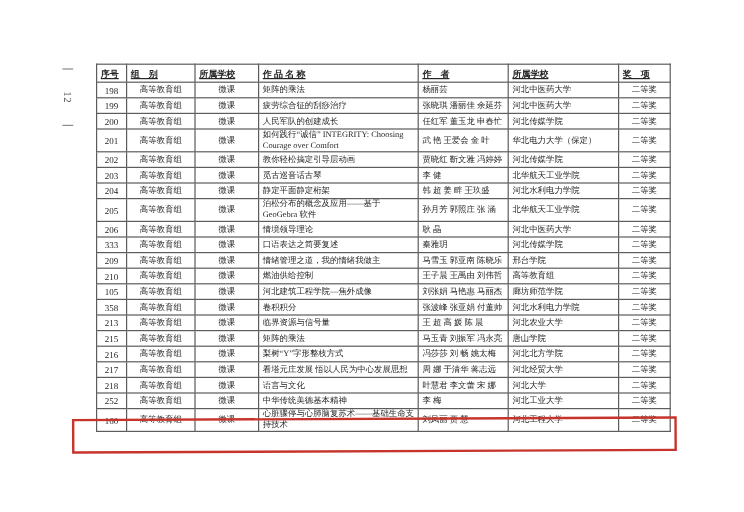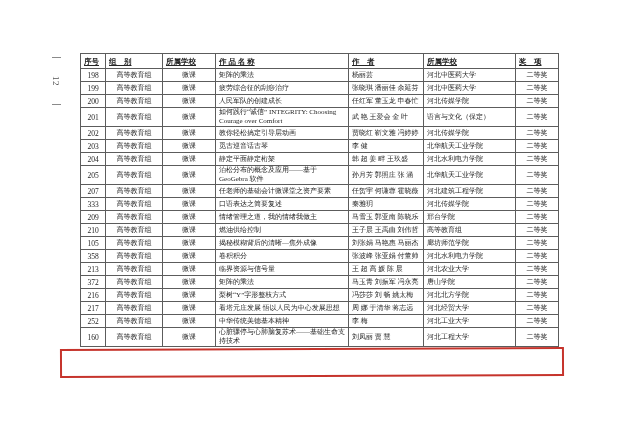--- a/index.html
+++ b/index.html
@@ -133,21 +133,21 @@
           <td class="col-authors">任红军 董玉龙 申春忙</td>
           <td class="col-school">河北传媒学院</td>
           <td class="col-award">二等奖</td>
         </tr>
         <tr>
           <td class="col-no">201</td>
           <td class="col-group">高等教育组</td>
           <td class="col-item">微课</td>
           <td class="col-title">如何践行“诚信” INTEGRITY: Choosing Courage over Comfort</td>
           <td class="col-authors">武 艳 王爱会 金 叶</td>
-          <td class="col-school">语言与文化（保定）</td>
+          <td class="col-school">华北电力大学（保定）</td>
           <td class="col-award">二等奖</td>
         </tr>
         <tr>
           <td class="col-no">202</td>
           <td class="col-group">高等教育组</td>
           <td class="col-item">微课</td>
           <td class="col-title">教你轻松搞定引导层动画</td>
           <td class="col-authors">贾晓红 靳文雅 冯婷婷</td>
           <td class="col-school">河北传媒学院</td>
           <td class="col-award">二等奖</td>
@@ -173,26 +173,26 @@
         <tr>
           <td class="col-no">205</td>
           <td class="col-group">高等教育组</td>
           <td class="col-item">微课</td>
           <td class="col-title">泊松分布的概念及应用——基于 GeoGebra 软件</td>
           <td class="col-authors">孙月芳 郭照庄 张 涵</td>
           <td class="col-school">北华航天工业学院</td>
           <td class="col-award">二等奖</td>
         </tr>
         <tr>
-          <td class="col-no">207</td>
-          <td class="col-group">高等教育组</td>
-          <td class="col-item">微课</td>
-          <td class="col-title">任老师的基础会计微课堂之资产要素</td>
-          <td class="col-authors">任贺宇 何谦蓉 霍晓薇</td>
-          <td class="col-school">河北建筑工程学院</td>
+          <td class="col-no">206</td>
+          <td class="col-group">高等教育组</td>
+          <td class="col-item">微课</td>
+          <td class="col-title">情境领导理论</td>
+          <td class="col-authors">耿 晶</td>
+          <td class="col-school">河北中医药大学</td>
           <td class="col-award">二等奖</td>
         </tr>
         <tr>
           <td class="col-no">333</td>
           <td class="col-group">高等教育组</td>
           <td class="col-item">微课</td>
           <td class="col-title">口语表达之简要复述</td>
           <td class="col-authors">秦雅玥</td>
           <td class="col-school">河北传媒学院</td>
           <td class="col-award">二等奖</td>
@@ -212,21 +212,21 @@
           <td class="col-item">微课</td>
           <td class="col-title">燃油供给控制</td>
           <td class="col-authors">王子晨 王禹由 刘伟哲</td>
           <td class="col-school">高等教育组</td>
           <td class="col-award">二等奖</td>
         </tr>
         <tr>
           <td class="col-no">105</td>
           <td class="col-group">高等教育组</td>
           <td class="col-item">微课</td>
-          <td class="col-title">揭秘模糊背后的清晰—焦外成像</td>
+          <td class="col-title">河北建筑工程学院—焦外成像</td>
           <td class="col-authors">刘张娟 马艳惠 马丽杰</td>
           <td class="col-school">廊坊师范学院</td>
           <td class="col-award">二等奖</td>
         </tr>
         <tr>
           <td class="col-no">358</td>
           <td class="col-group">高等教育组</td>
           <td class="col-item">微课</td>
           <td class="col-title">卷积积分</td>
           <td class="col-authors">张波峰 张亚娟 付董帅</td>
@@ -236,21 +236,21 @@
         <tr>
           <td class="col-no">213</td>
           <td class="col-group">高等教育组</td>
           <td class="col-item">微课</td>
           <td class="col-title">临界资源与信号量</td>
           <td class="col-authors">王 超 高 媛 陈 晨</td>
           <td class="col-school">河北农业大学</td>
           <td class="col-award">二等奖</td>
         </tr>
         <tr>
-          <td class="col-no">372</td>
+          <td class="col-no">215</td>
           <td class="col-group">高等教育组</td>
           <td class="col-item">微课</td>
           <td class="col-title">矩阵的乘法</td>
           <td class="col-authors">马玉青 刘振军 冯永亮</td>
           <td class="col-school">唐山学院</td>
           <td class="col-award">二等奖</td>
         </tr>
         <tr>
           <td class="col-no">216</td>
           <td class="col-group">高等教育组</td>
@@ -263,20 +263,29 @@
         <tr>
           <td class="col-no">217</td>
           <td class="col-group">高等教育组</td>
           <td class="col-item">微课</td>
           <td class="col-title">看塔元庄发展 悟以人民为中心发展思想</td>
           <td class="col-authors">周 娜 于清华 蒋志远</td>
           <td class="col-school">河北经贸大学</td>
           <td class="col-award">二等奖</td>
         </tr>
         <tr>
+          <td class="col-no">218</td>
+          <td class="col-group">高等教育组</td>
+          <td class="col-item">微课</td>
+          <td class="col-title">语言与文化</td>
+          <td class="col-authors">叶慧君 李文蕾 宋 娜</td>
+          <td class="col-school">河北大学</td>
+          <td class="col-award">二等奖</td>
+        </tr>
+        <tr>
           <td class="col-no">252</td>
           <td class="col-group">高等教育组</td>
           <td class="col-item">微课</td>
           <td class="col-title">中华传统美德基本精神</td>
           <td class="col-authors">李 梅</td>
           <td class="col-school">河北工业大学</td>
           <td class="col-award">二等奖</td>
         </tr>
         <tr>
           <td class="col-no">160</td>

